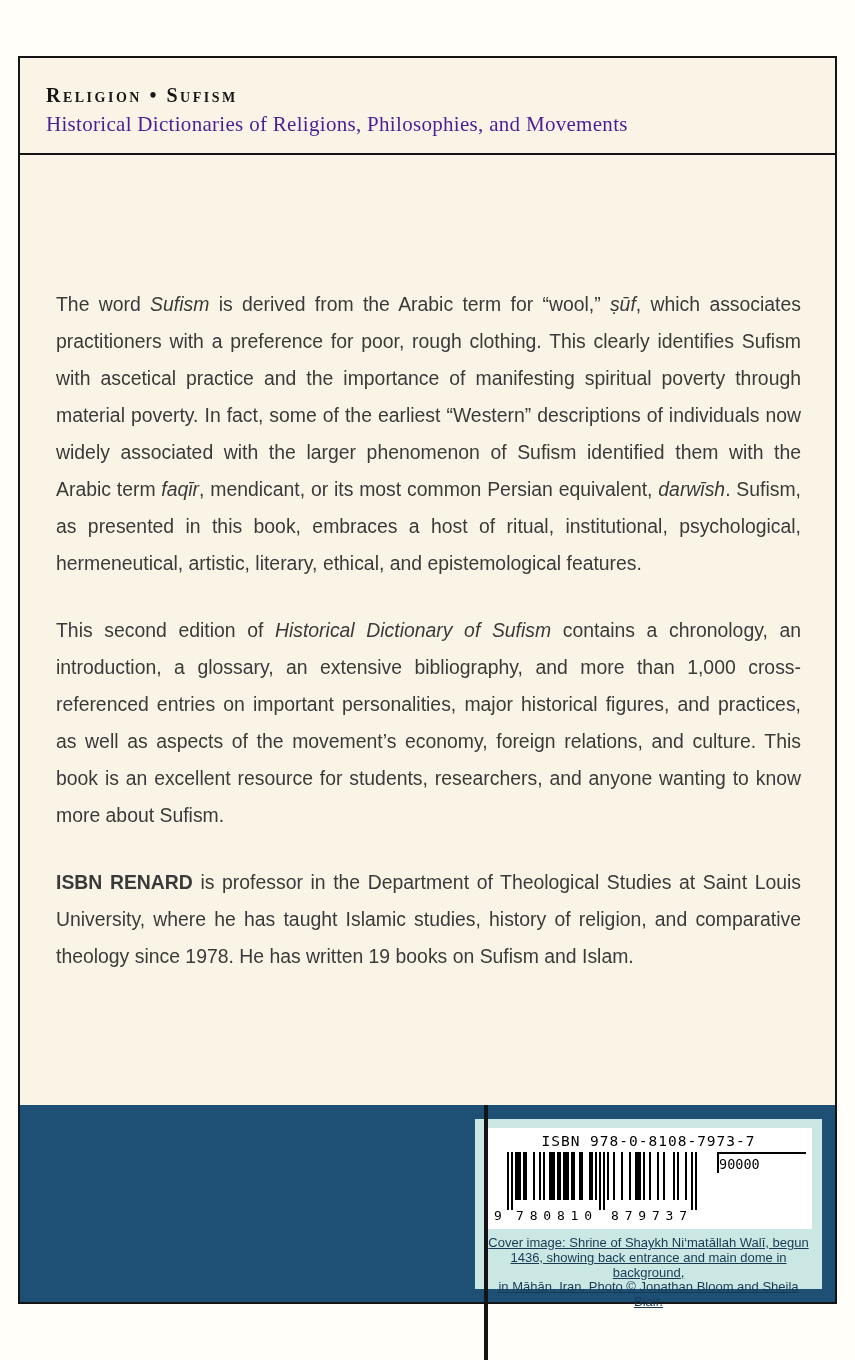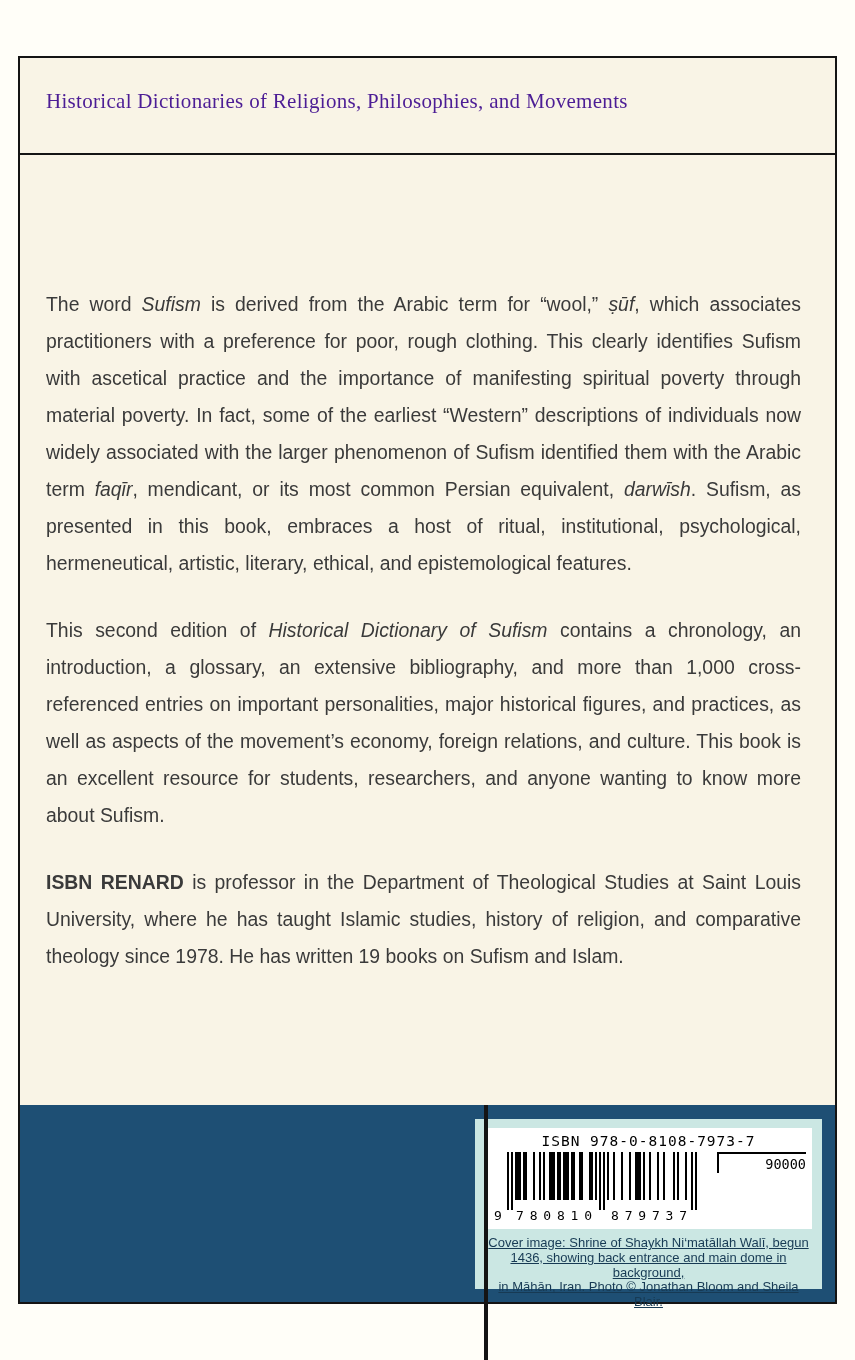--- a/index.html
+++ b/index.html
@@ -17,21 +17,21 @@
   .top-band { height:97px; border-bottom:2px solid var(--frame-black,#141414); padding:26px 0 0 26px; }
   .category {
     font-family:"Liberation Serif", serif; font-variant:small-caps;
     font-size:20px; letter-spacing:2.5px; color:#161616; font-weight:600;
   }
   .series {
     font-family:"Liberation Serif", serif; font-size:21px; color:#4c1d95;
     margin-top:5px; letter-spacing:0.3px;
   }
 
-  .body-copy { padding:131px 34px 0 26px; }
+  .body-copy { padding:131px 34px 0 36px; }
   .body-copy p {
     font-size:19.4px; line-height:37px; text-align:justify;
     color:var(--body-text,#3a3a3a); margin-bottom:30px;
   }
   .body-copy p span.i { font-style:italic; }
   .body-copy p span.b { font-weight:700; }
 
   .bottom-band {
     position:absolute; left:0; bottom:0; width:100%; height:197px;
     background:var(--brand-blue,#1e4f74);
@@ -53,36 +53,37 @@
   .barcode-panel { background:#ffffff; height:101px; padding-top:5px; }
   .isbn {
     text-align:center; font-family:"DejaVu Sans Mono", monospace;
     font-size:14.5px; letter-spacing:1px; color:#000;
   }
   .barcode-row { display:flex; margin-top:3px; padding-left:8px; }
   .ean-wrap { width:218px; }
   .addon {
     flex:1; margin-left:6px; margin-right:6px; height:21px;
     border-top:2px solid #000; border-left:2px solid #000;
-    text-align:right; font-family:"DejaVu Sans Mono", monospace;
+    text-align:left; font-family:"DejaVu Sans Mono", monospace;
     font-size:13.5px; padding-top:2px; color:#000; background:#fff;
   }
   .credit {
     margin-top:7px; text-align:center; font-size:13px; line-height:14.8px;
     color:var(--credit-navy,#173a54);
     text-decoration:underline;
   }
 </style>
 </head>
 <body>
 
 <div class="page">
   <div class="frame">
 
     <header class="top-band">
+      <div class="category">Religion • Sufism</div>
       <div class="series">Historical Dictionaries of Religions, Philosophies, and Movements</div>
     </header>
 
     <main class="body-copy">
       <p><span>The word </span><span class="i">Sufism</span><span> is derived from the Arabic term for “wool,” </span><span class="i">ṣūf</span><span>, which associates practitioners with a preference for poor, rough clothing. This clearly identifies Sufism with ascetical practice and the importance of manifesting spiritual poverty through material poverty. In fact, some of the earliest “Western” descriptions of individuals now widely associated with the larger phenomenon of Sufism identified them with the Arabic term </span><span class="i">faqīr</span><span>, mendicant, or its most common Persian equivalent, </span><span class="i">darwīsh</span><span>. Sufism, as presented in this book, embraces a host of ritual, institutional, psychological, hermeneutical, artistic, literary, ethical, and epistemological features.</span></p>
       <p><span>This second edition of </span><span class="i">Historical Dictionary of Sufism</span><span> contains a chronology, an introduction, a glossary, an extensive bibliography, and more than 1,000 cross-referenced entries on important personalities, major historical figures, and practices, as well as aspects of the movement’s economy, foreign relations, and culture. This book is an excellent resource for students, researchers, and anyone wanting to know more about Sufism.</span></p>
       <p><span class="b">ISBN RENARD</span><span> is professor in the Department of Theological Studies at Saint Louis University, where he has taught Islamic studies, history of religion, and comparative theology since 1978. He has written 19 books on Sufism and Islam.</span></p>
     </main>
 
     <footer class="bottom-band">

